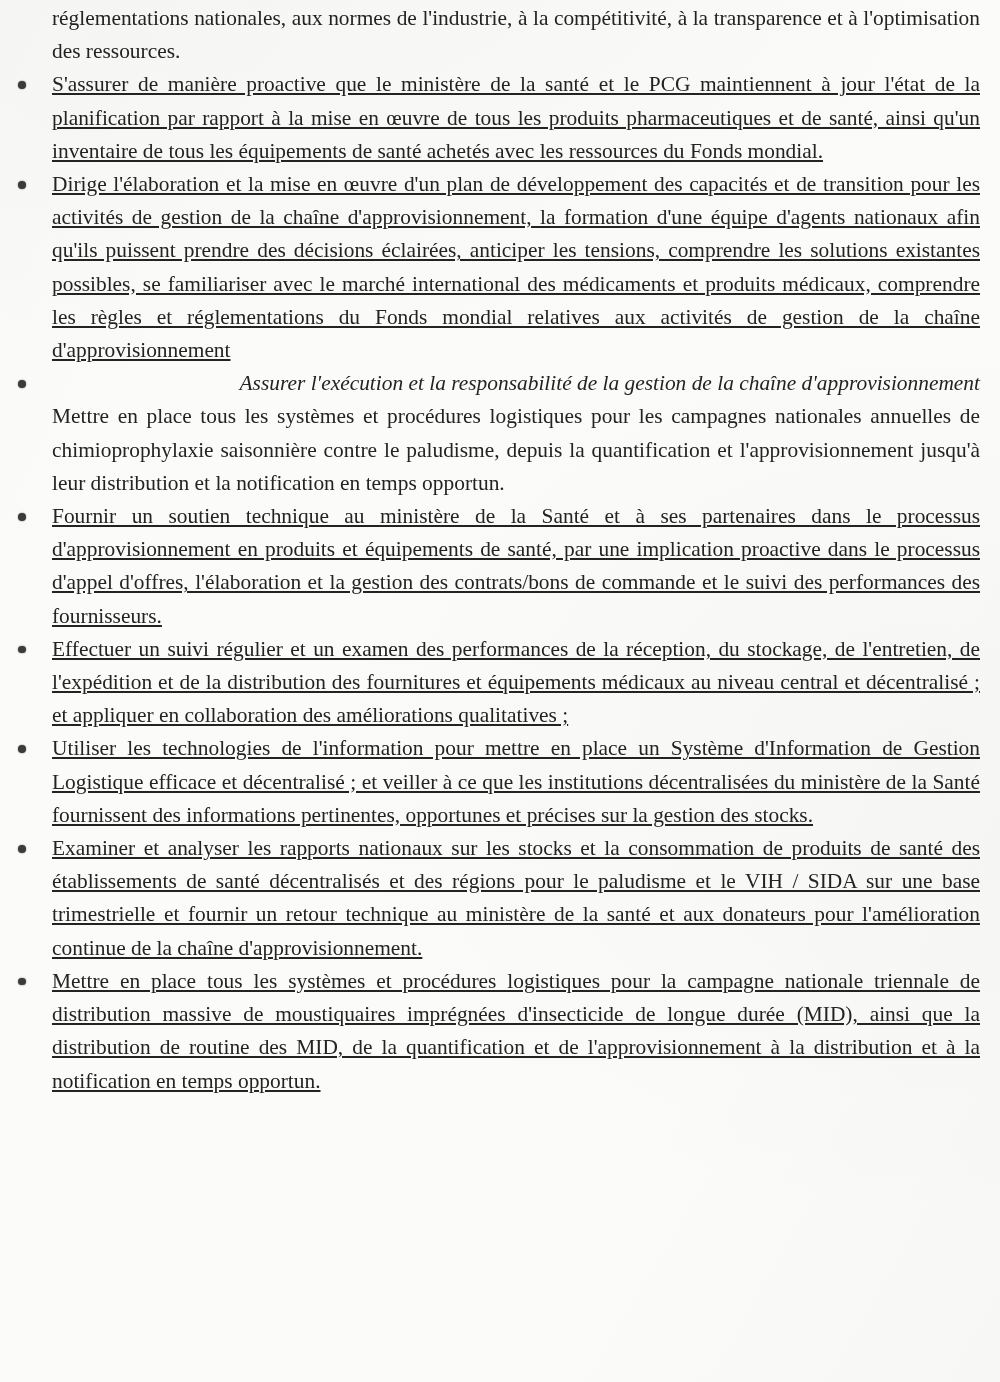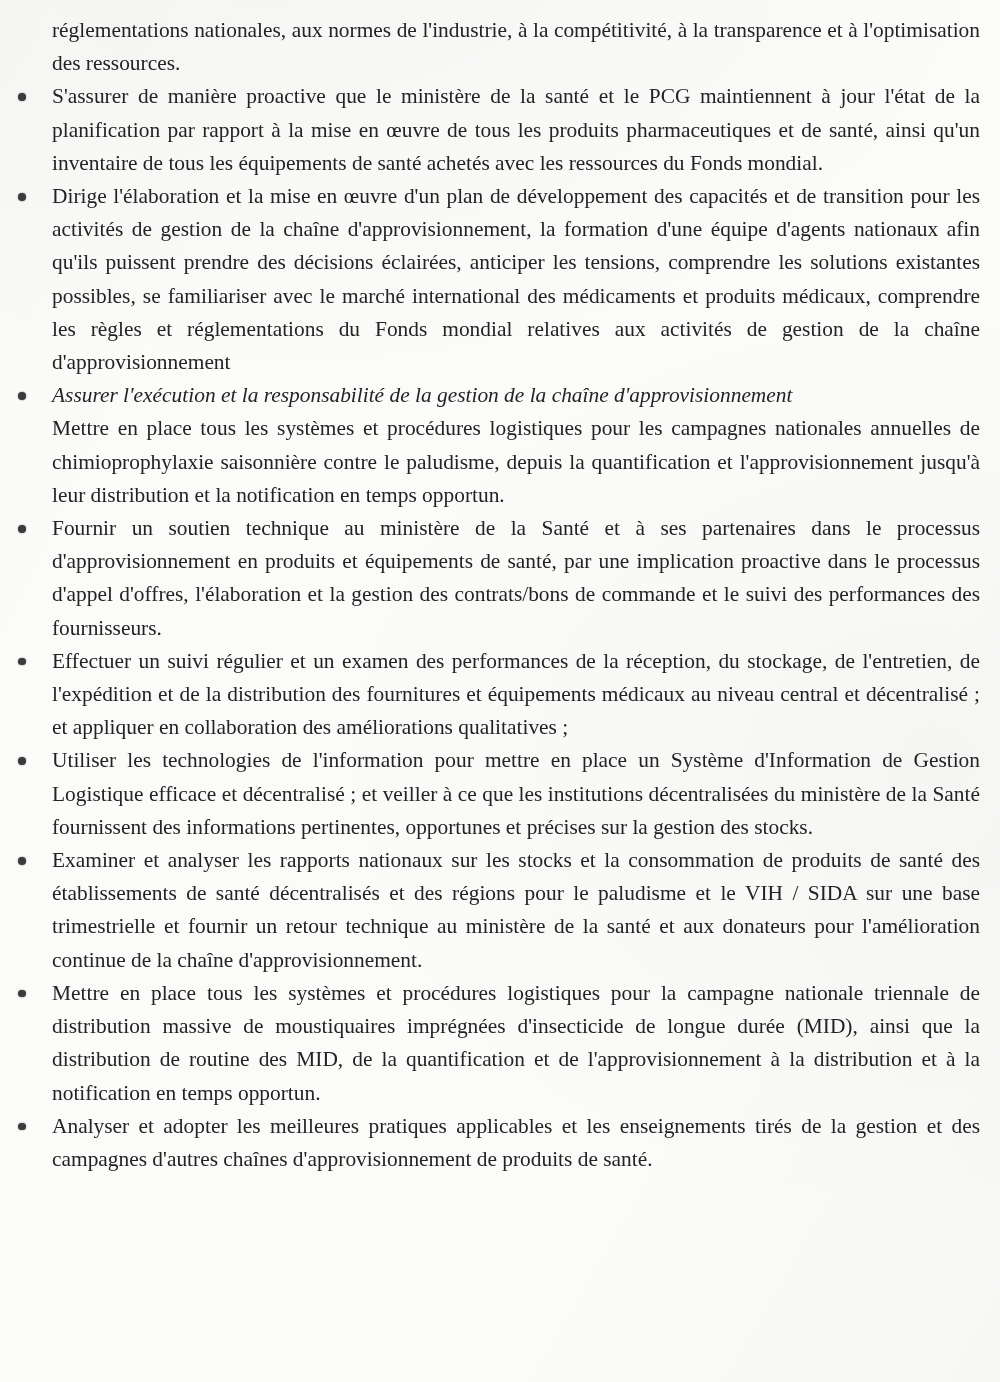--- a/index.html
+++ b/index.html
@@ -47,21 +47,21 @@
     color: #232323;
     text-align: justify;
     text-justify: inter-word;
     margin: 0;
     padding: 0 20px 0 52px;
     -webkit-font-smoothing: antialiased;
   }
 
   
   .cont {
-    padding-top: 14px;
+    padding-top: 2px;
   }
 
   
   .item {
     position: relative;
     font-family: "Liberation Serif", "DejaVu Serif", serif;
     font-size: 21.4px;
     line-height: 33.2px;
     color: #232323;
     text-align: justify;
@@ -78,26 +78,27 @@
     height: 7.5px;
     border-radius: 50%;
     background: #3b3b3b;
     box-shadow: 0 0 1.2px 0.4px rgba(0,0,0,0.28);
   }
 
   
   .item .txt,
   .block .txt {
     display: block;
+    text-decoration: underline;
   }
 
   .lead-italic {
     display: block;
     font-style: italic;
-    text-align: left;
+    text-align: right;
   }
 
   .sub-line {
     display: block;
     text-align: justify;
     text-justify: inter-word;
   }
 </style>
 </head>
 <body>
@@ -145,21 +146,17 @@
         <span class="txt">Examiner et analyser les rapports nationaux sur les stocks et la consommation de produits de santé des établissements de santé décentralisés et des régions pour le paludisme et le VIH / SIDA sur une base trimestrielle et fournir un retour technique au ministère de la santé et aux donateurs pour l'amélioration continue de la chaîne d'approvisionnement.</span>
       </li>
 
 
       <li class="item">
         <span class="marker"></span>
         <span class="txt">Mettre en place tous les systèmes et procédures logistiques pour la campagne nationale triennale de distribution massive de moustiquaires imprégnées d'insecticide de longue durée (MID), ainsi que la distribution de routine des MID, de la quantification et de l'approvisionnement à la distribution et à la notification en temps opportun.</span>
       </li>
 
 
-      <li class="item">
-        <span class="marker"></span>
-        <span class="txt">Analyser et adopter les meilleures pratiques applicables et les enseignements tirés de la gestion et des campagnes d'autres chaînes d'approvisionnement de produits de santé.</span>
-      </li>
 
 
     </ul>
   </div>
 </div>
 
 </body></html>

